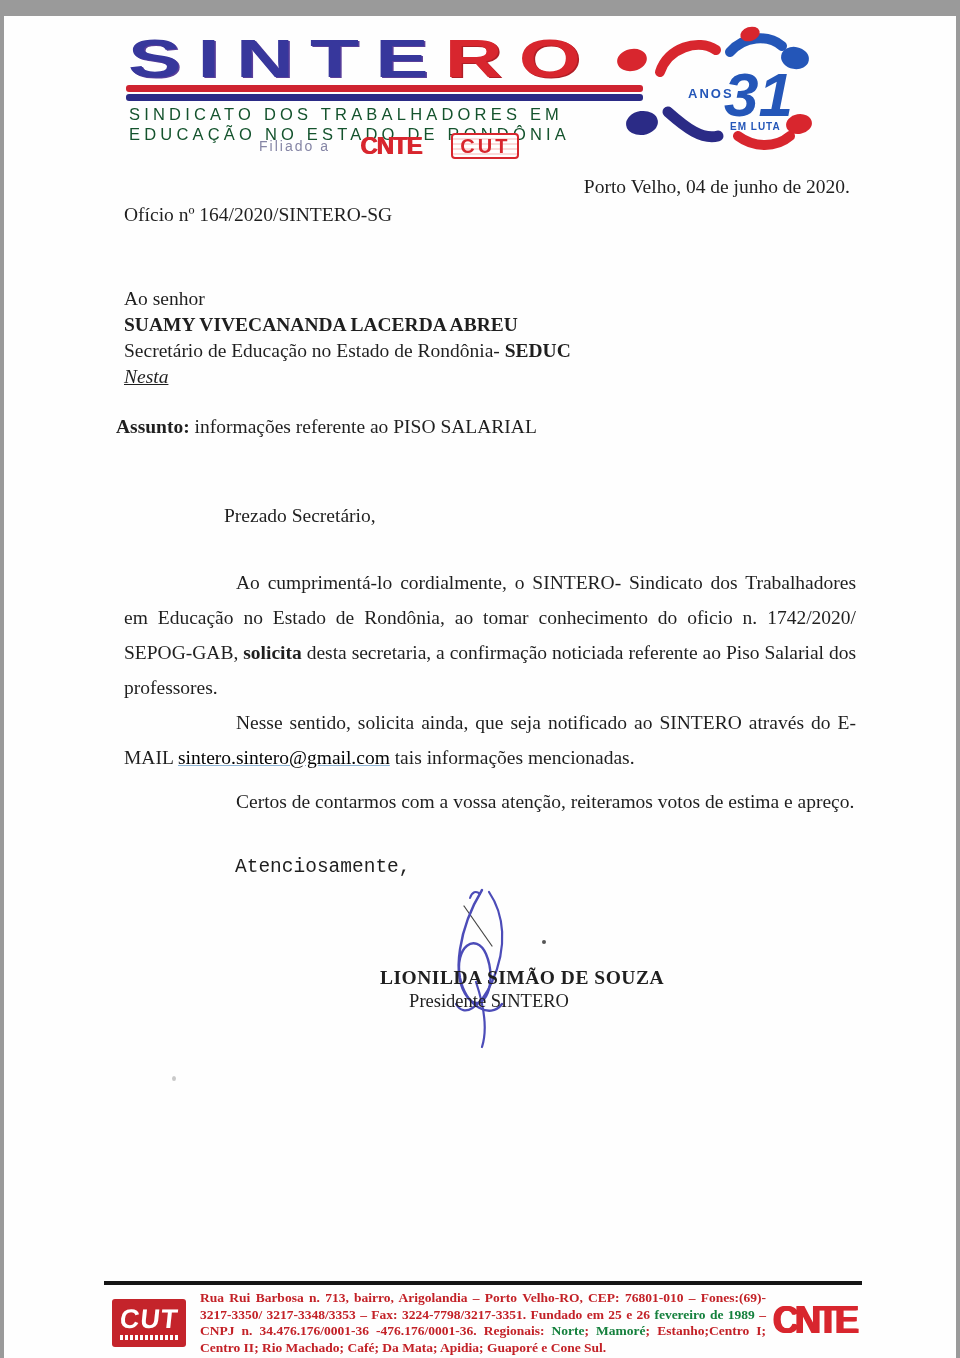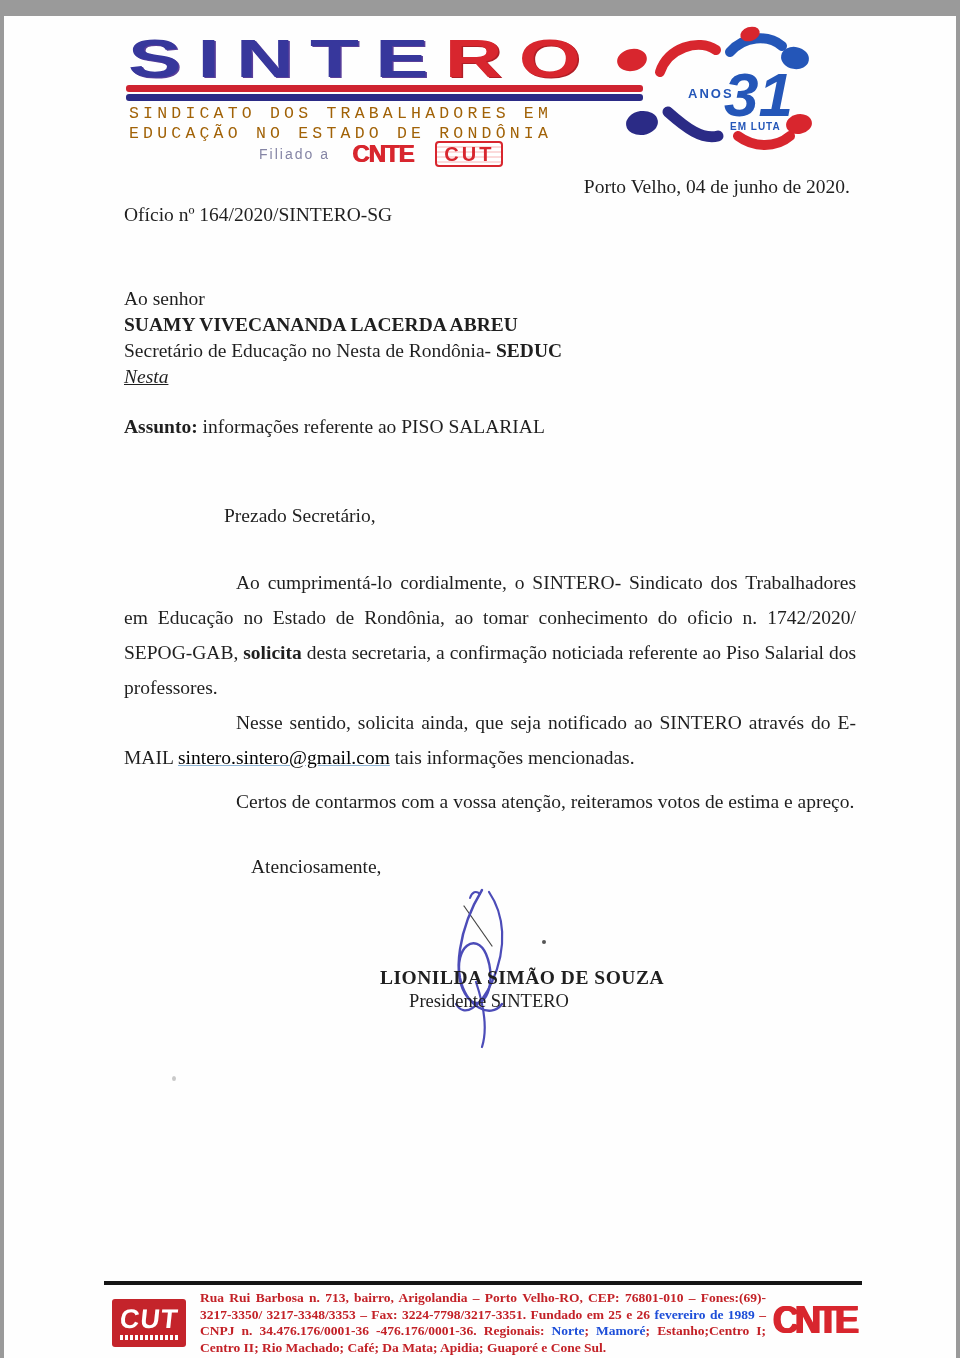--- a/index.html
+++ b/index.html
@@ -15,71 +15,71 @@
     font-size:54px;line-height:52px;letter-spacing:11px;
     transform:scaleX(1.48);transform-origin:left top;white-space:nowrap;
   }
   .wm-blue{color:#37379c;text-shadow:1px 1px 0 #5a3f9a;}
   .wm-red{color:#d8262e;text-shadow:1px 1px 0 #b01e26;}
   .bar{position:absolute;left:122px;width:517px;height:7px;border-radius:3px;}
   .bar-red{top:69px;background:#cf2330;}
   .bar-navy{top:78px;background:#2b2b86;}
   .caption{
     position:absolute;left:125px;top:88px;
-    font-family:Liberation Mono, monospace;font-size:16.5px;line-height:20px;
-    letter-spacing:4.2px;color:#a16207;font-weight:500;white-space:nowrap;
+    font-family:Liberation Sans, sans-serif;font-size:16.5px;line-height:20px;
+    letter-spacing:4.2px;color:#14532d;font-weight:500;white-space:nowrap;
   }
   .affil{
-    position:absolute;left:255px;top:124px;display:flex;align-items:center;gap:22px;
+    position:absolute;left:255px;top:116px;display:flex;align-items:center;gap:30px;
     font-family:"Liberation Sans",sans-serif;white-space:nowrap;
   }
   .affil-prefix{color:#8585a5;font-size:14px;letter-spacing:2px;}
   .affil-cnte{color:#d8262e;font-weight:900;font-size:24px;letter-spacing:-1px;
     text-shadow:1px 0 0 #d8262e;}
   .affil-cut{color:#d8262e;font-weight:900;font-size:20px;letter-spacing:3px;
     border:2.5px solid #d8262e;border-radius:4px;padding:0 7px;line-height:22px;
     background:repeating-linear-gradient(180deg,#ffffff 0 3px,#fbdada 3px 5px);}
   .emblem{position:absolute;left:598px;top:4px;}
   
   .date-line{position:absolute;right:106px;top:160px;font-size:19.5px;}
   .ref-line{position:absolute;left:120px;top:188px;font-size:19.5px;}
   
   .recipient{position:absolute;left:120px;top:270px;font-size:19.5px;line-height:26px;}
   .bold{font-weight:bold;}
   .nesta{font-style:italic;text-decoration:underline;font-family:Liberation Serif, serif;}
   
-  .subject{position:absolute;left:120px;top:400px;font-size:19.5px;}
+  .subject{position:absolute;left:112px;top:400px;font-size:19.5px;}
   
   .greeting{position:absolute;left:220px;top:489px;font-size:19.5px;}
   .body-block{position:absolute;left:120px;top:549px;width:732px;
     font-size:19.5px;line-height:35px;text-align:justify;}
   .body-block p{margin:0;text-indent:112px;}
   .body-block p.p3{margin-top:9px;}
   a.email{color:#000000;text-decoration:underline;text-decoration-color:#8ab3d6;}
-  .closing{position:absolute;left:247px;top:840px;font-size:19.5px;}
+  .closing{position:absolute;left:231px;top:840px;font-size:19.5px;font-family:Liberation Mono, monospace;}
   
   .sig-svg{position:absolute;left:388px;top:868px;pointer-events:none;}
   .sig-block{position:absolute;left:310px;top:951px;width:350px;text-align:center;}
   .sig-name{font-size:19.5px;font-weight:bold;letter-spacing:.5px;text-align:right;}
   .sig-title{font-size:18.5px;margin-top:2px;}
   .speck{position:absolute;left:168px;top:1060px;width:4px;height:5px;
     background:#c9c9c9;border-radius:50%;}
   
   .footer-rule{position:absolute;left:100px;top:1265px;width:758px;height:4px;background:#151515;}
   .cut-logo{position:absolute;left:108px;top:1283px;width:74px;height:48px;
     background:#c4242b;border-radius:3px;display:flex;flex-direction:column;
     align-items:center;justify-content:center;}
   .cut-logo .cut-txt{color:#ffffff;font-family:"Liberation Sans",sans-serif;
     font-weight:900;font-size:27px;line-height:27px;letter-spacing:1px;transform:skewX(-6deg);}
   .cut-logo .cut-strip{margin-top:2px;width:58px;height:5px;
     background:repeating-linear-gradient(90deg,#ffffff 0 3px,#c4242b 3px 5px);}
   .footer-text{position:absolute;left:196px;top:1274px;width:566px;
     font-family:"Liberation Serif",serif;font-weight:bold;font-size:13.5px;
     line-height:16.5px;color:#c32127;text-align:justify;}
-  .ft-blue{color:#1d4ed8;}
+  .ft-blue{color:#15803d;}
   .cnte-logo{position:absolute;left:768px;top:1284px;
     font-family:"Liberation Sans",sans-serif;font-weight:900;font-size:36px;
     line-height:40px;letter-spacing:-4px;color:#d8262e;transform:scaleY(1.1);
     text-shadow:1px 0 0 #d8262e,2px 0 0 #d8262e;}
   .scan-smudge{position:absolute;left:90px;top:1350px;width:780px;height:4px;
     background:linear-gradient(90deg,#ececec,#f7f7f7 40%,#ededed 70%,#fafafa);}
 </style>
 </head>
 <body>
 
@@ -118,21 +118,21 @@
       <text x="128" y="110" font-family="Liberation Sans, sans-serif" font-size="10" font-weight="bold" fill="#2456b8" letter-spacing="1">EM LUTA</text>
     </svg>
   </div>
 
   <div class="date-line">Porto Velho, 04 de junho de 2020.</div>
   <div class="ref-line">Ofício nº 164/2020/SINTERO-SG</div>
 
   <div class="recipient">
     <div>Ao senhor</div>
     <div class="bold">SUAMY VIVECANANDA LACERDA ABREU</div>
-    <div><span>Secretário de Educação no Nesta de Rondônia- </span><span class="bold">SEDUC</span></div>
+    <div><span>Secretário de Educação no Estado de Rondônia- </span><span class="bold">SEDUC</span></div>
     <div class="nesta">Nesta</div>
   </div>
 
   <div class="subject">
     <span class="bold">Assunto:</span><span> informações referente ao PISO SALARIAL</span>
   </div>
 
   <div class="greeting">Prezado Secretário,</div>
 
   <div class="body-block">

